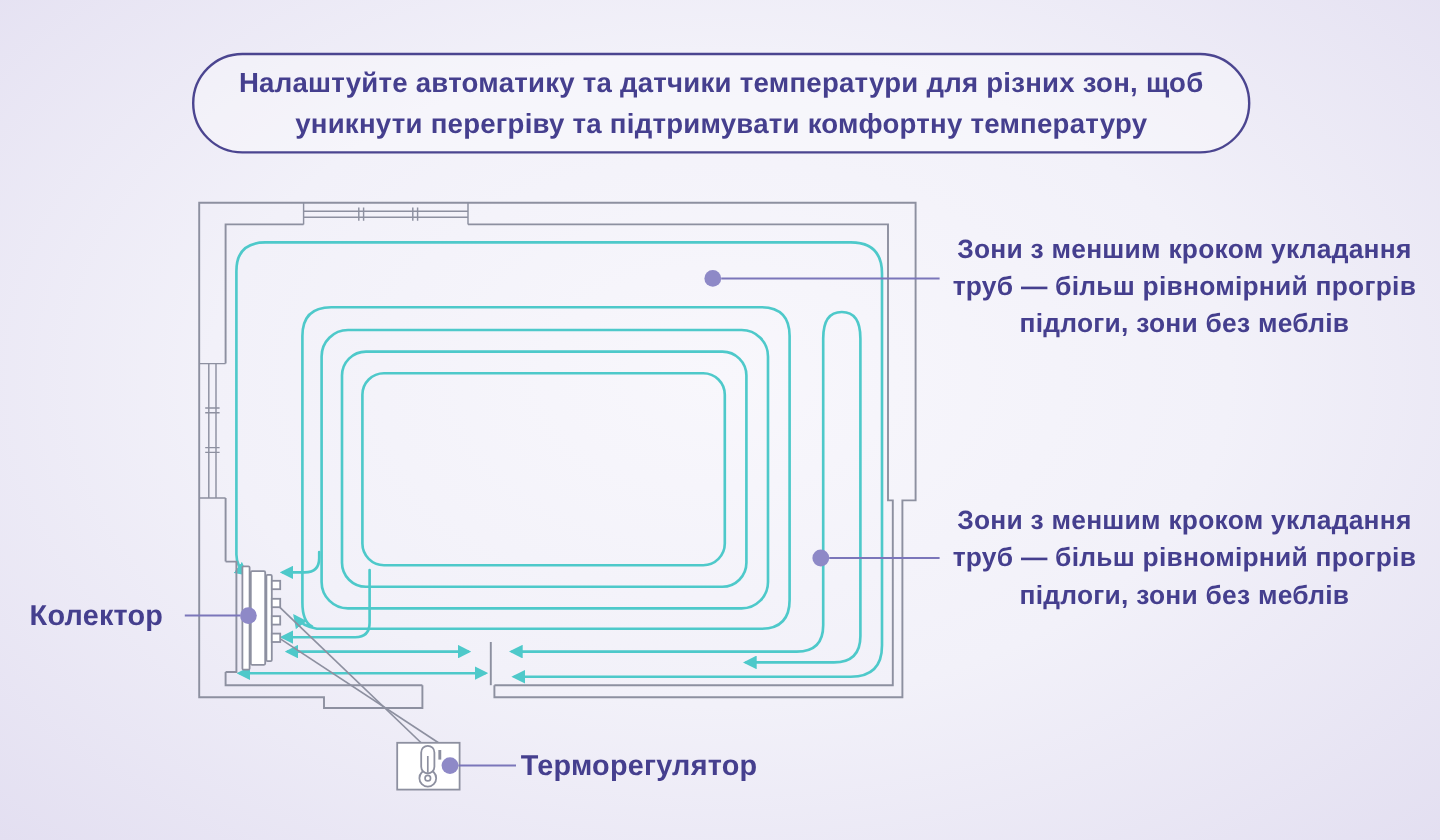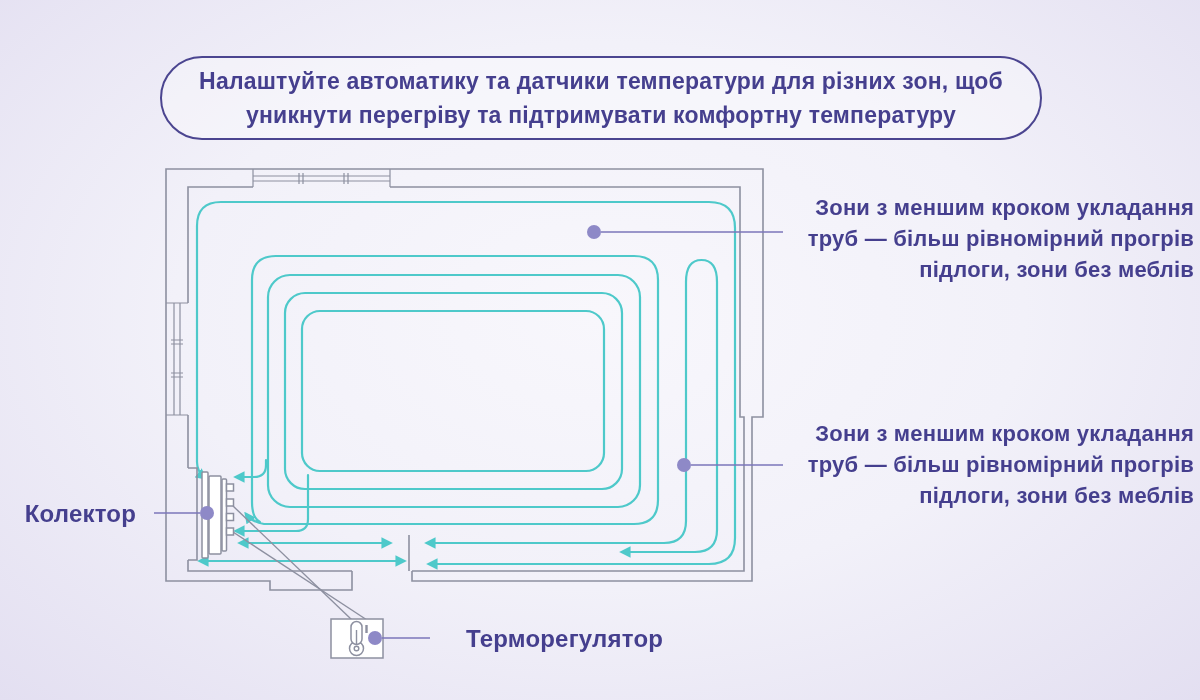--- a/index.html
+++ b/index.html
@@ -11,44 +11,44 @@
   }
   *{margin:0;padding:0;box-sizing:border-box;}
   html,body{width:1200px;height:700px;overflow:hidden;}
   body{
     font-family:"Liberation Sans", sans-serif;
     background:radial-gradient(ellipse at 50% 45%, #f8f7fc 0%, #f2f1f9 50%, #e3dff1 100%);
   }
   .stage{position:relative;width:1200px;height:700px;}
 
   .banner{
-    position:absolute;left:160px;top:56px;width:882px;height:84px;
+    position:absolute;left:160px;top:44px;width:882px;height:84px;
     border:2px solid #4b4590;border-radius:42px;
     background:rgba(255,255,255,0.30);
     display:flex;align-items:center;justify-content:center;text-align:center;
     padding:0 36px;
   }
   .banner-text{
     color:var(--accent-text);font-size:23px;font-weight:700;line-height:34px;letter-spacing:.2px;
   }
 
   .plan-svg{position:absolute;left:0;top:0;}
 
   .zone-note{
-    position:absolute;width:414px;text-align:right;
+    position:absolute;width:414px;text-align:center;
     color:var(--accent-text);font-size:22px;font-weight:700;line-height:31px;letter-spacing:.2px;
   }
   .zone-note.z1{left:780px;top:192px;}
   .zone-note.z2{left:780px;top:418px;}
 
   .side-label{
     position:absolute;color:var(--accent-text);font-size:24px;font-weight:700;letter-spacing:.2px;
   }
   .label-collector{left:16px;top:500px;width:120px;text-align:right;}
-  .label-thermostat{left:434px;top:625px;margin-left:32px;}
+  .label-thermostat{left:434px;top:625px;}
 
   
   .wall{stroke:var(--wall);stroke-width:1.6;fill:none;stroke-linejoin:miter;}
   .wall-thin{stroke:var(--wall);stroke-width:1.2;fill:none;}
   .pipe{stroke:var(--pipe);stroke-width:2.2;fill:none;stroke-linecap:round;stroke-linejoin:round;}
   .device{stroke:var(--wall);stroke-width:1.5;fill:#ffffff;}
   .device-line{stroke:var(--wall);stroke-width:1.4;fill:none;}
   .leader{stroke:var(--leader);stroke-width:1.7;fill:none;}
   .dot{fill:var(--dot);stroke:none;}
   .arrowhead{fill:var(--pipe);}

